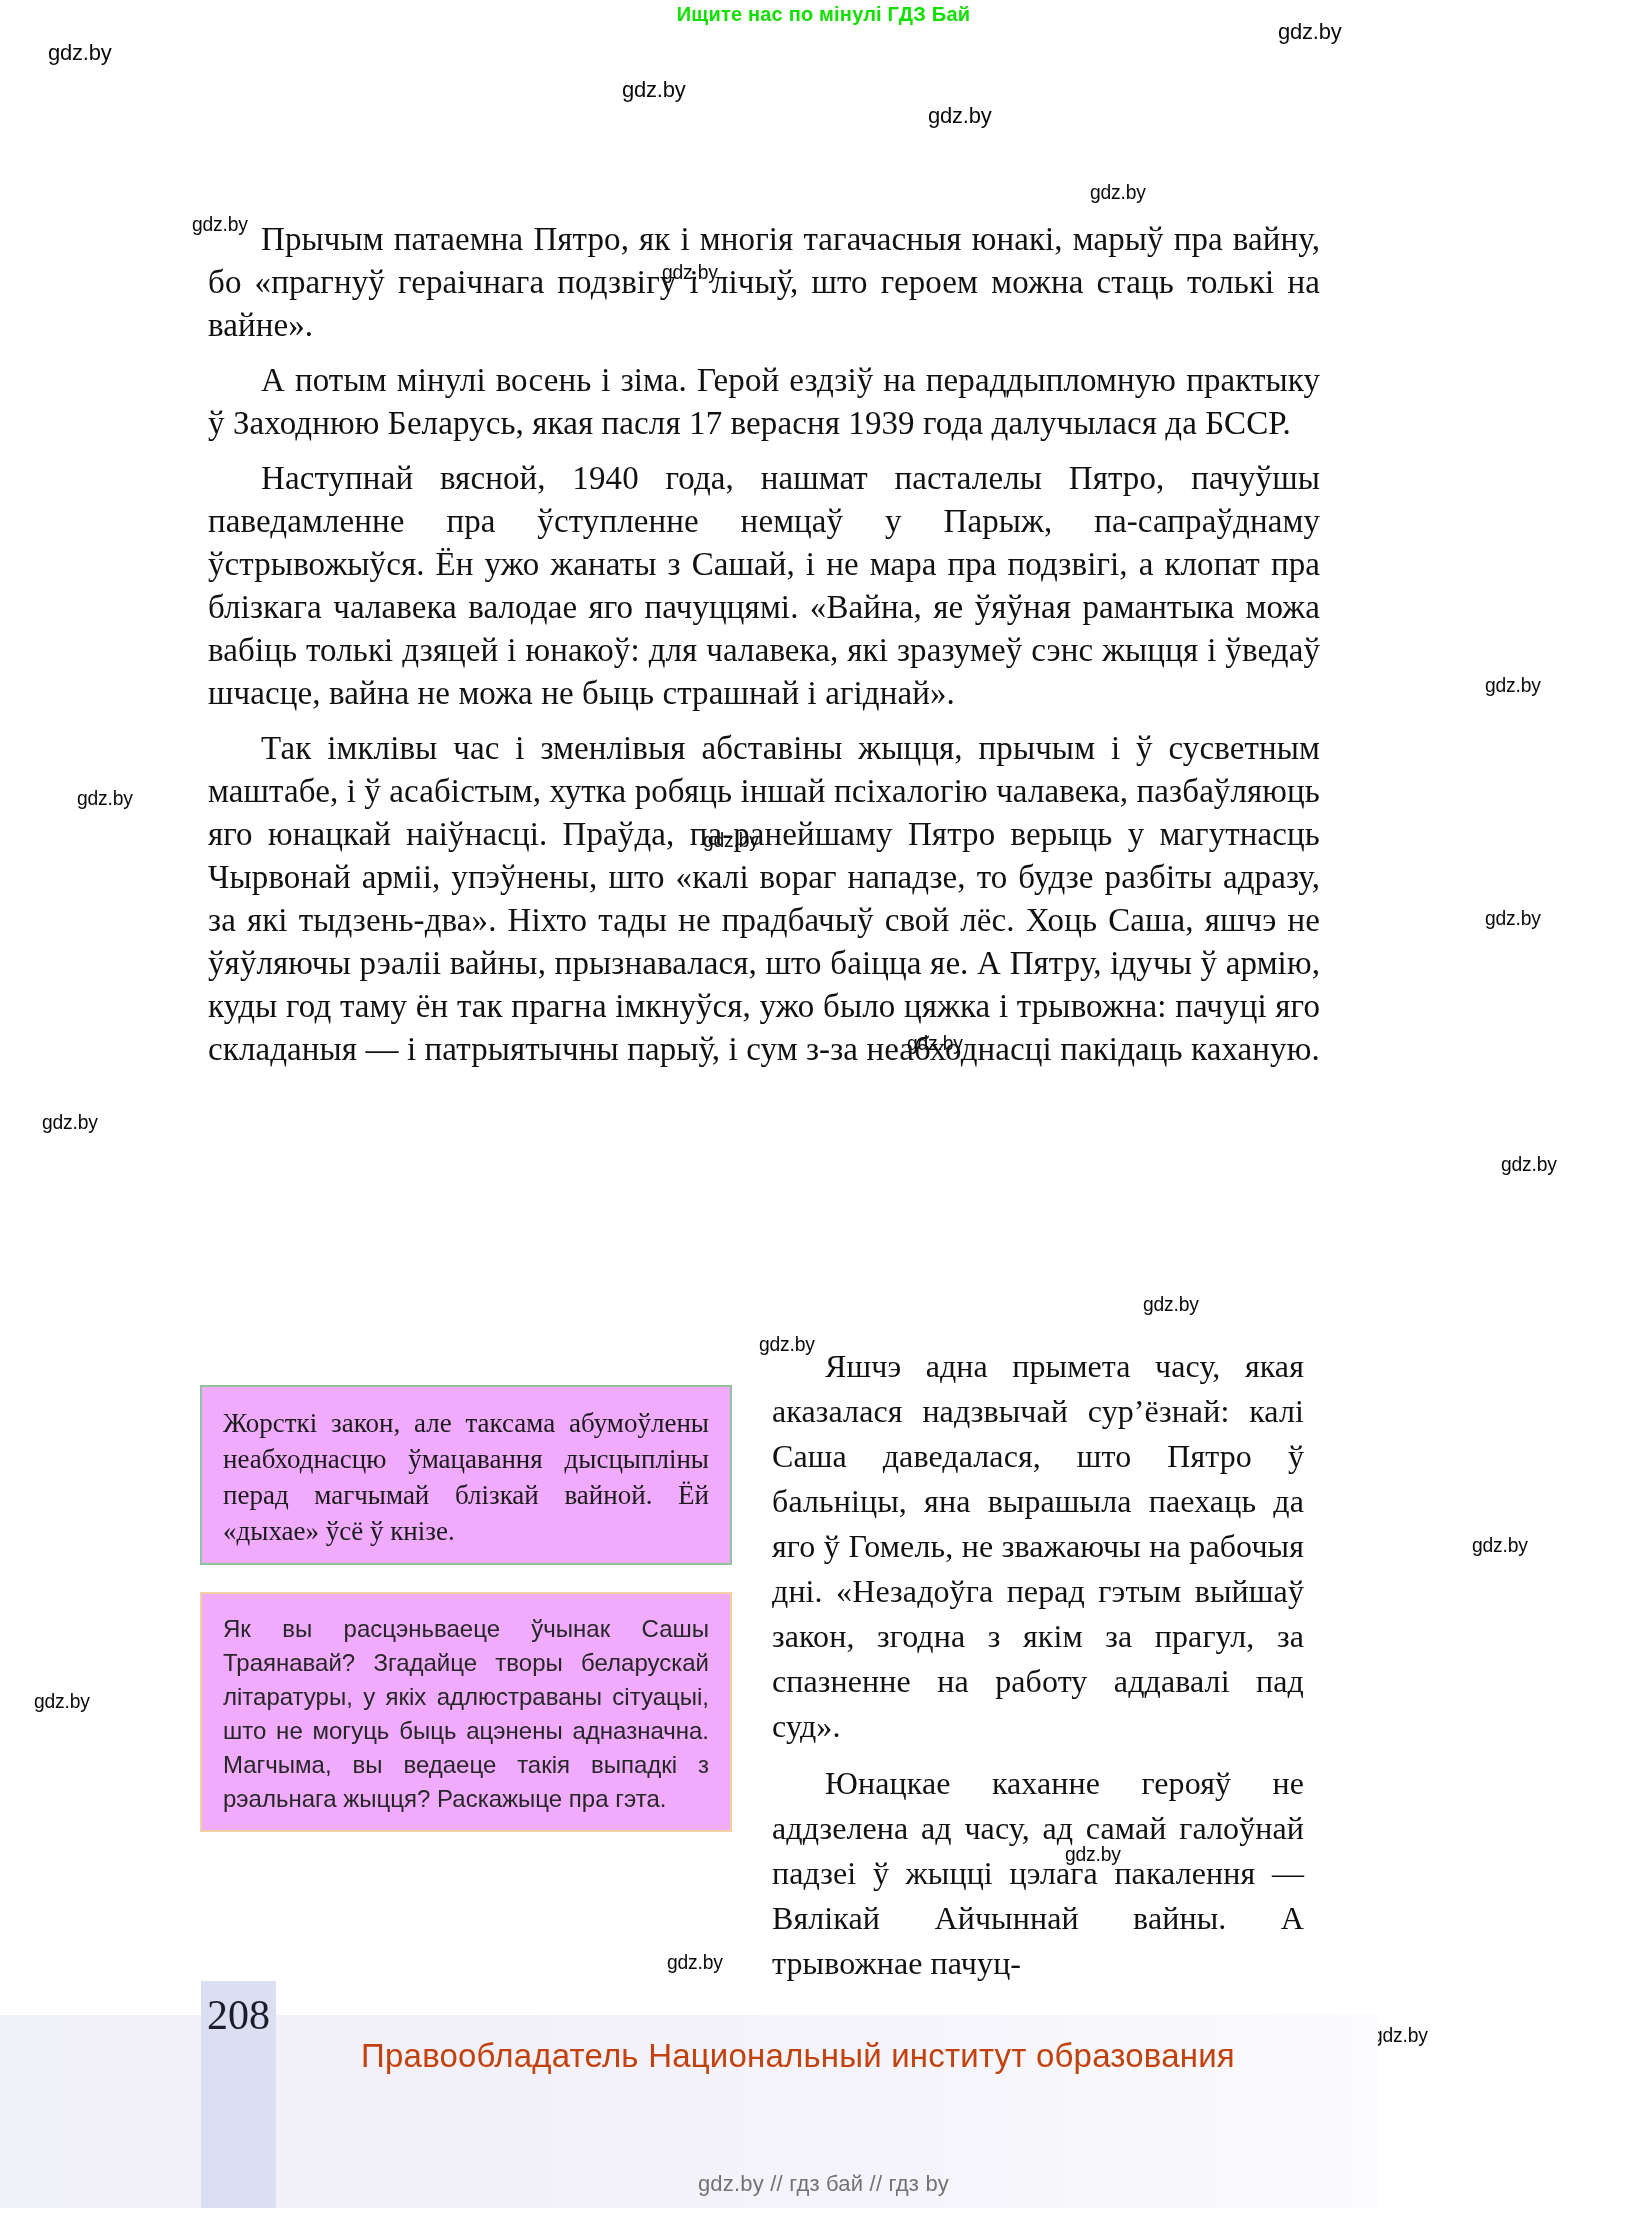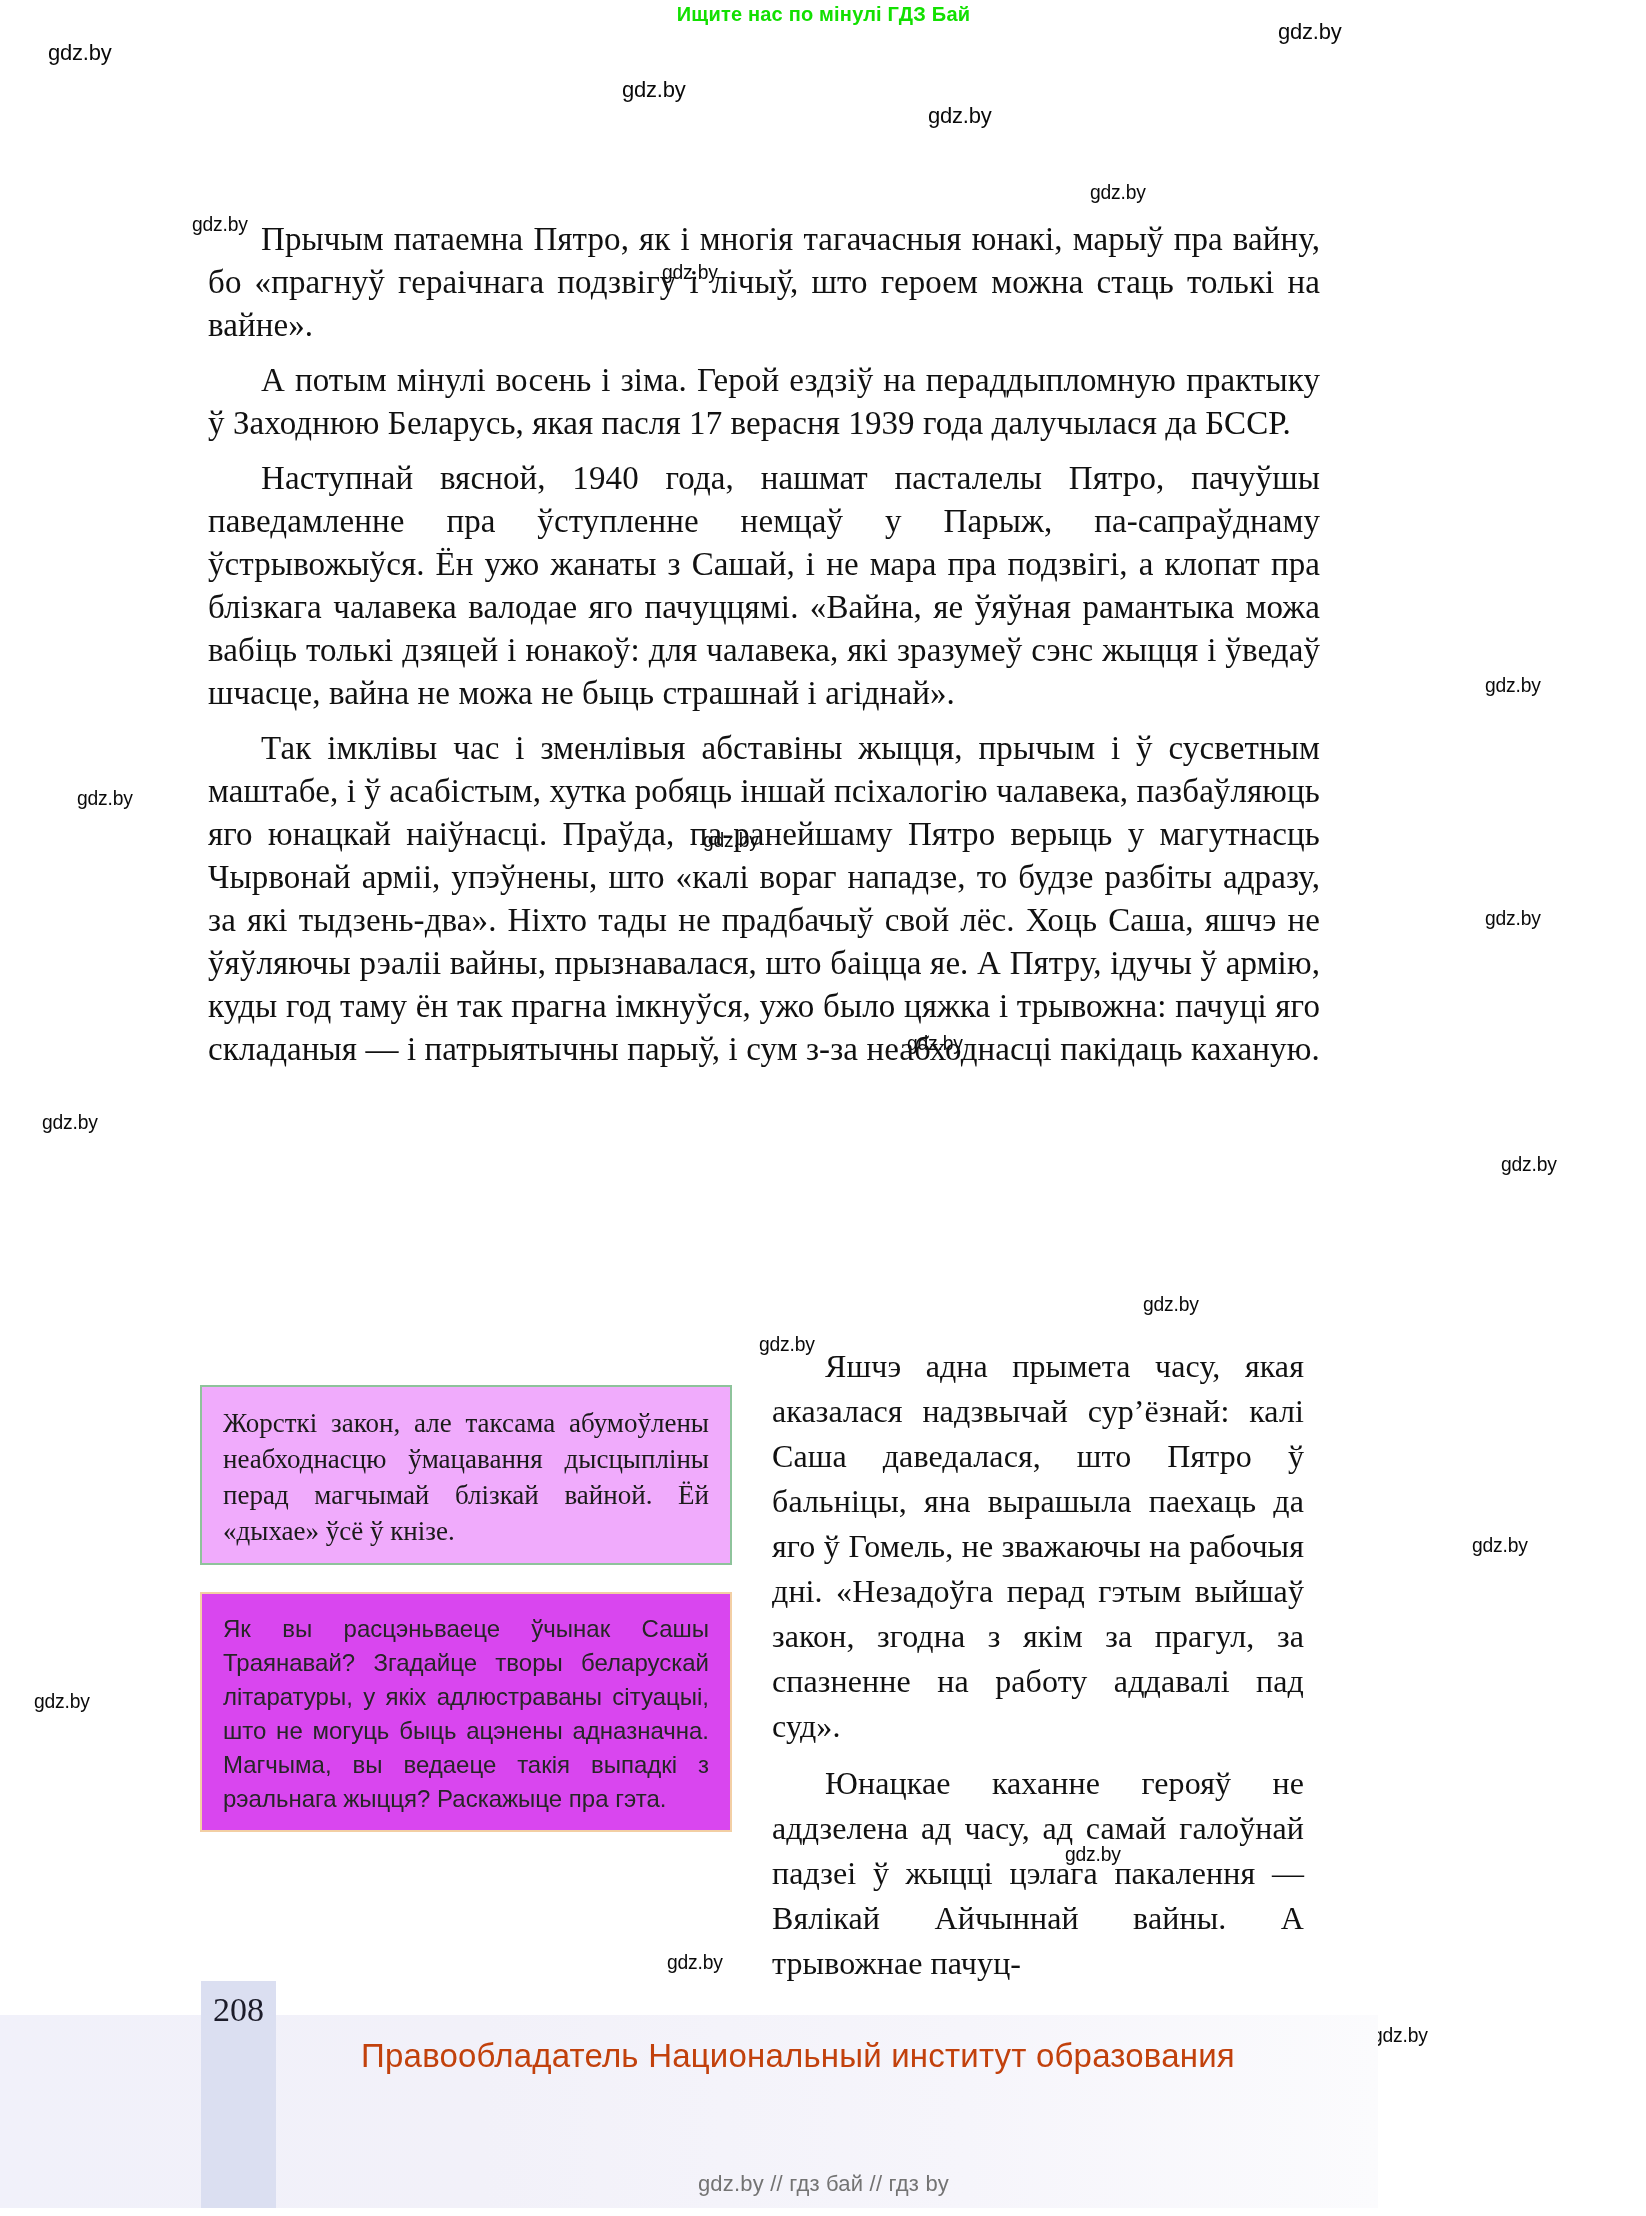--- a/index.html
+++ b/index.html
@@ -95,21 +95,21 @@
   .box-green p {
     margin: 0;
     font-family: "Liberation Serif", "DejaVu Serif", serif;
     font-size: 27px;
     line-height: 36px;
     color: #1a1a1a;
     text-align: justify;
     text-justify: inter-word;
   }
   .box-orange {
-    background: #d946ef;
+    background: #f0abfc;
     border: 2.4px solid #f3cfa4;
   }
   .box-orange p {
     margin: 0;
     font-family: "Liberation Sans", "DejaVu Sans", sans-serif;
     font-size: 24px;
     line-height: 34px;
     color: #262626;
     text-align: justify;
     text-justify: inter-word;
@@ -132,21 +132,21 @@
     height: 227px;
     background: #dbdff1;
   }
   .page-num {
     position: absolute;
     left: 201px;
     top: 1991px;
     width: 75px;
     text-align: center;
     font-family: "Liberation Serif", "DejaVu Serif", serif;
-    font-size: 34px;
+    font-size: 42px;
     color: #1c1c2a;
   }
   .copyright {
     position: absolute;
     left: 274px;
     top: 2037px;
     width: 1048px;
     text-align: center;
     font-family: "Liberation Sans", "DejaVu Sans", sans-serif;
     font-size: 33px;

